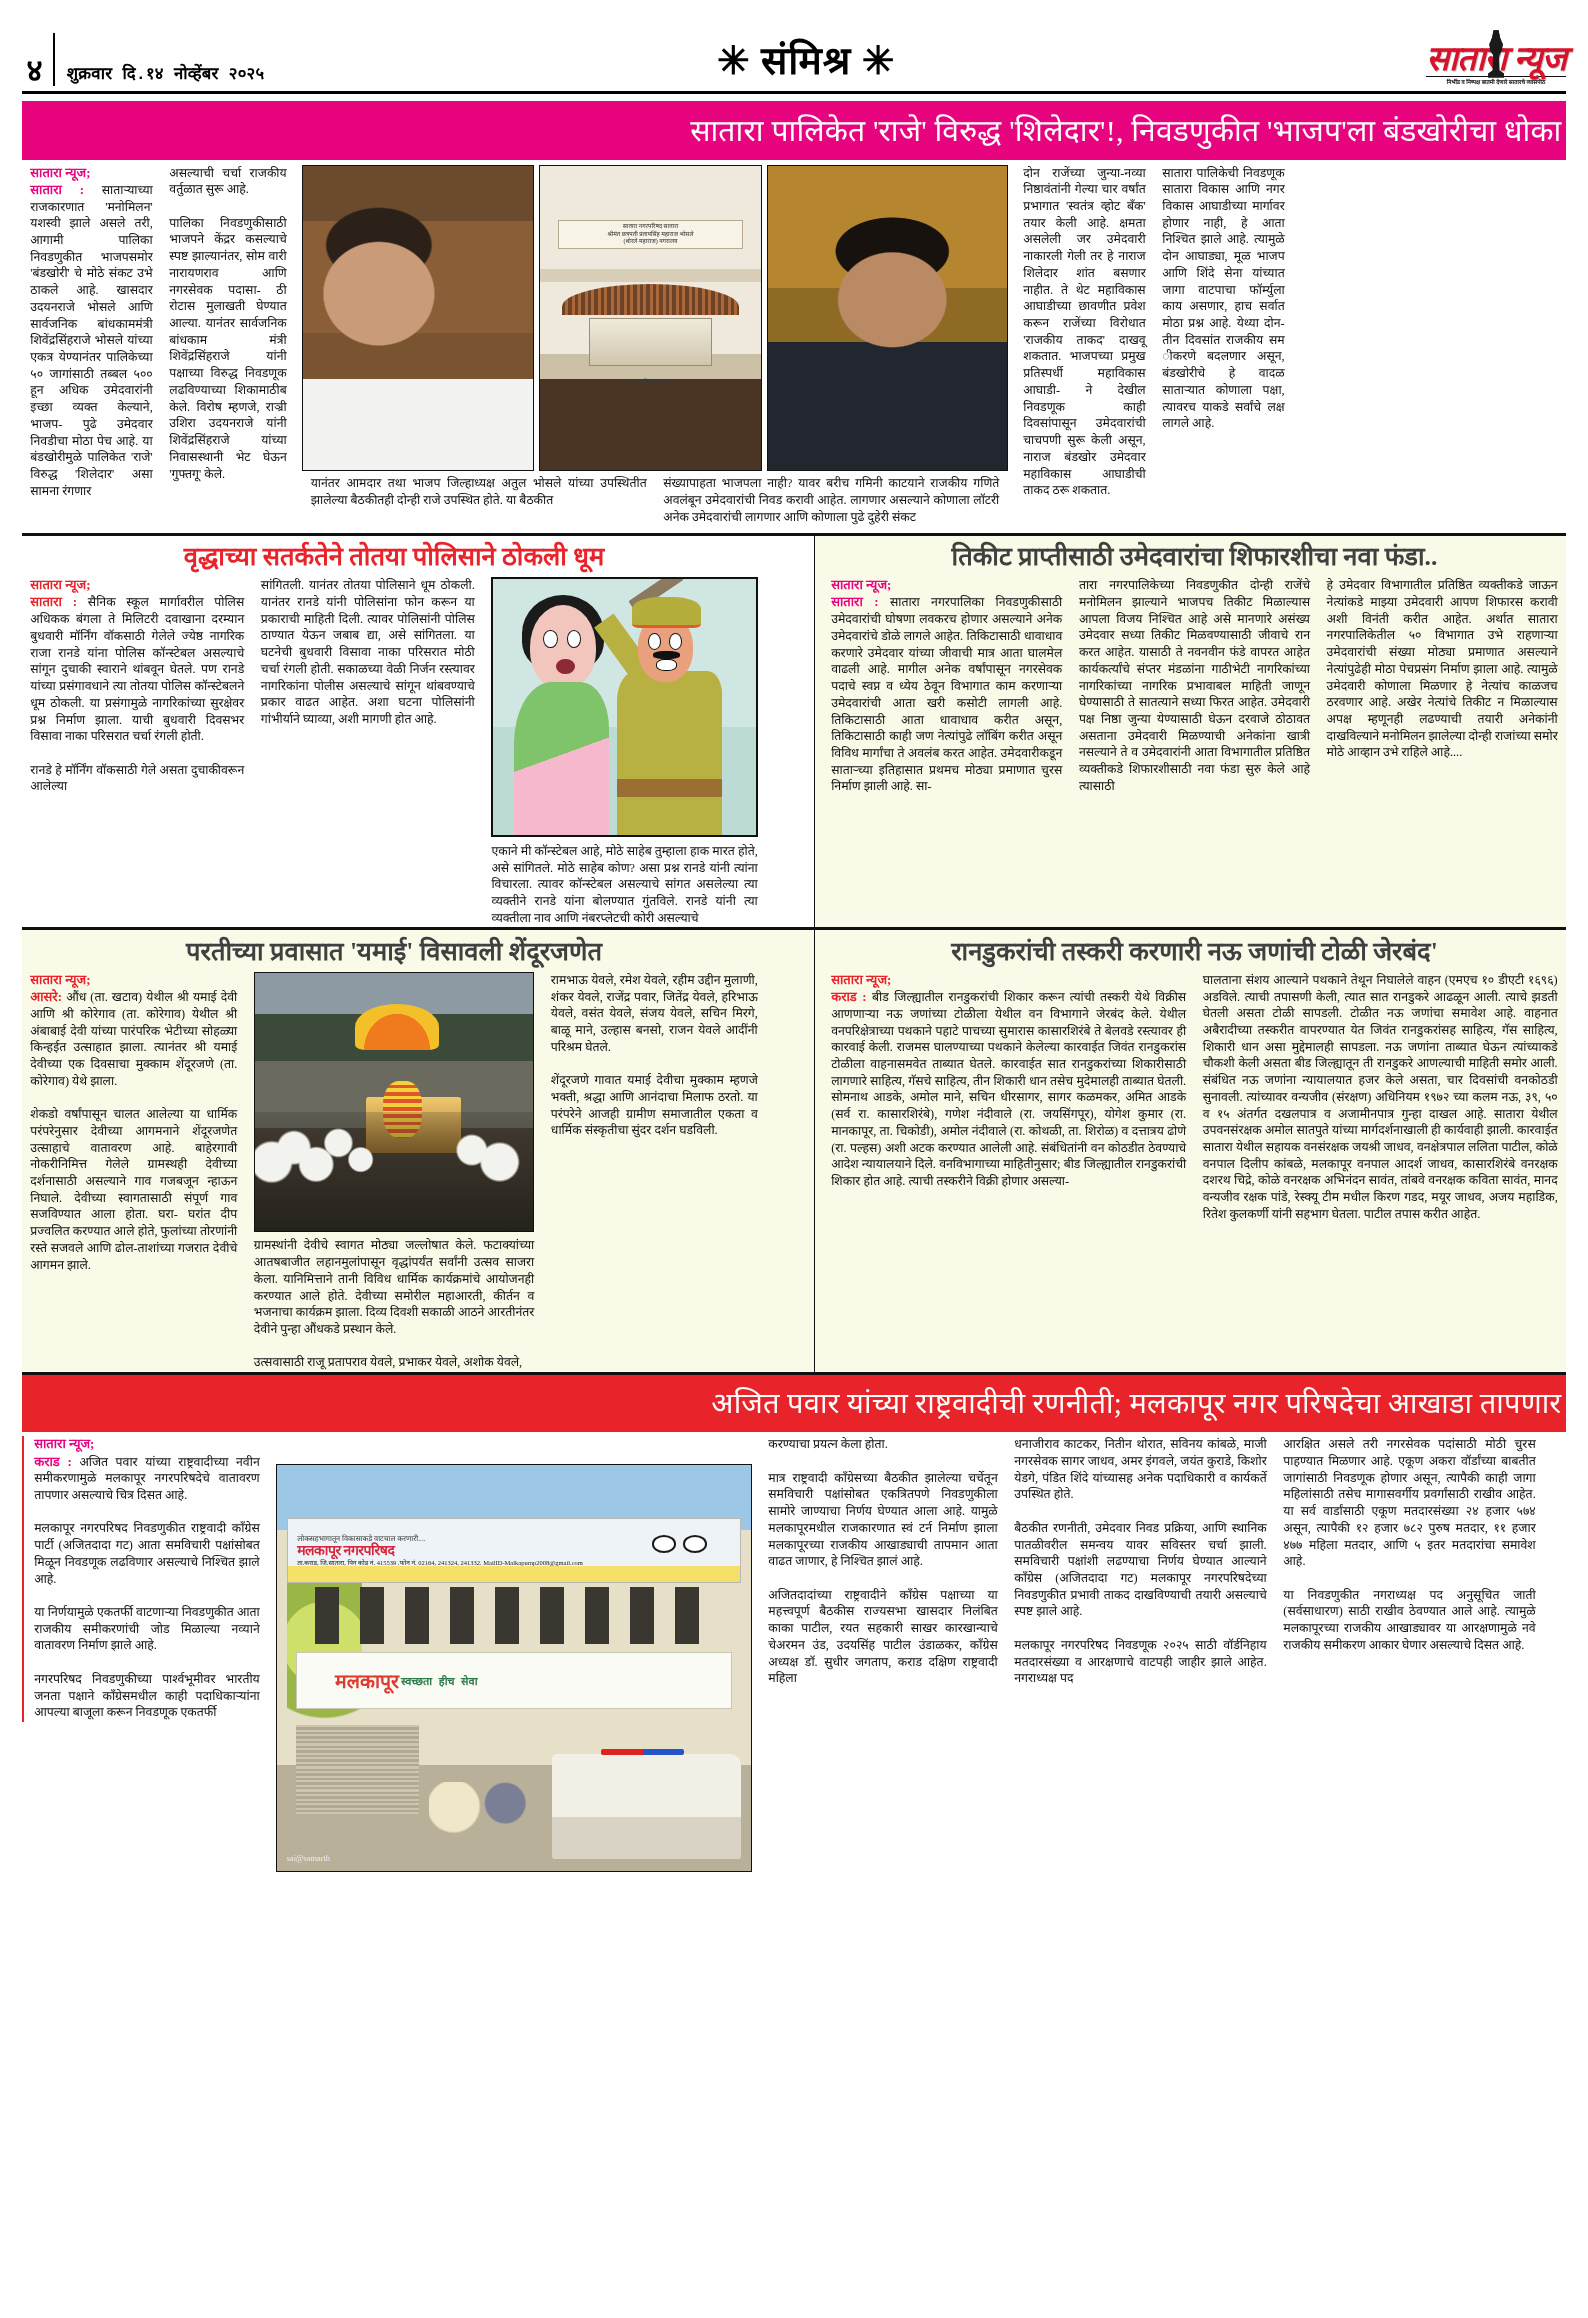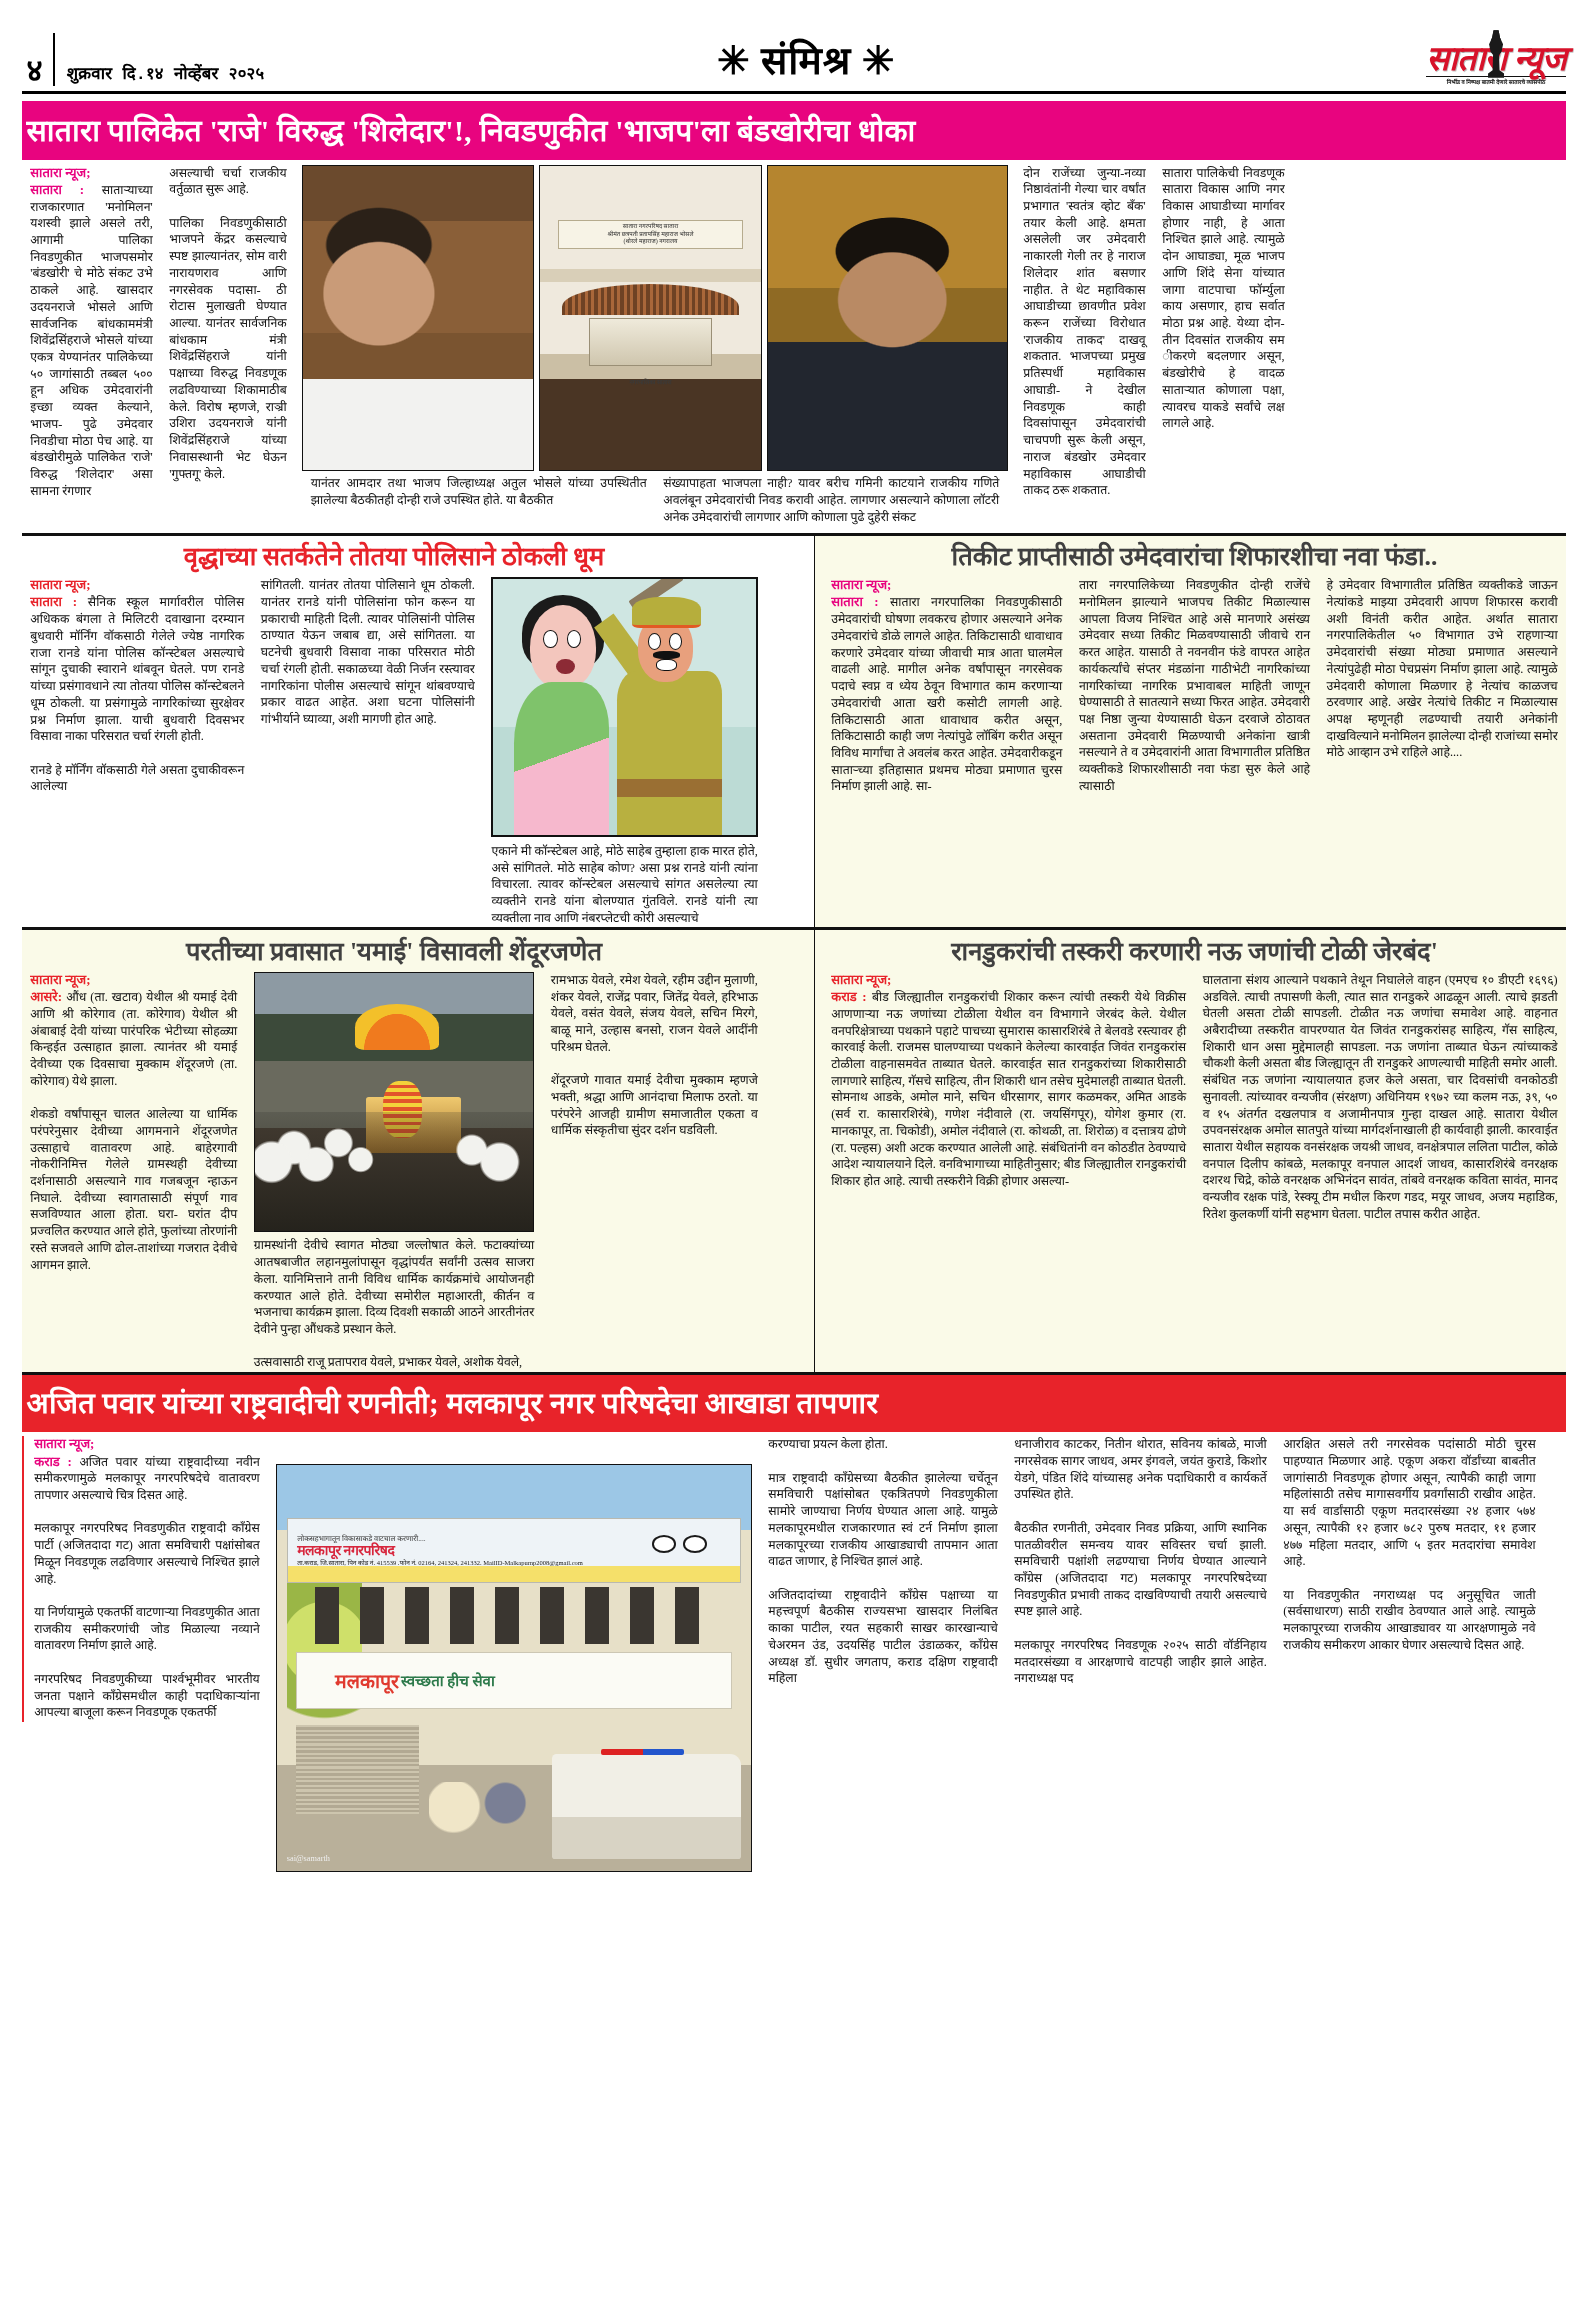--- a/index.html
+++ b/index.html
@@ -94,22 +94,22 @@
     white-space: nowrap;
   }
   .mh-bottom-rule {
     border-top: 3.2px solid #000;
     margin-bottom: 7.4px;
   }
 
   
   .banner {
     color: #fff;
-    font-weight: bold;
-    text-align: left;
+    font-weight: normal;
+    text-align: right;
     letter-spacing: 0.2px;
   }
   .banner-pink { background: #e8047f; font-size: 30px; padding: 7.4px 4.6px 10.2px; }
   .banner-red  { background: #e8232a; font-size: 29px; padding: 7.4px 4.6px 10.2px; }
 
   
   .hl-red {
     color: #e8232a;
     font-weight: bold;
     font-size: 25.5px;
@@ -516,21 +516,21 @@
             <div style="font-size:6.5px;color:#222;">ता.कराड, जि.सातारा, पिन कोड नं. 415539 .फोन नं. 02164, 241324, 241332. MailID-Malkapurnp2008@gmail.com</div>
           </div>
           <div class="mk-glasses">
               <i></i>
               <i></i>
             </div>
         </div>
         <div class="mk-windows"></div>
         <div class="mk-sign2">
           <span class="m1">मलकापूर</span>
-          <span style="font-size:15px;color:#2d7a4b;font-weight:bold;">स्वच्छता हीच सेवा</span>
+          <span style="font-size:11px;color:#2d7a4b;font-weight:bold;font-family:Liberation Mono, monospace;">स्वच्छता हीच सेवा</span>
         </div>
         <div class="mk-shutter"></div>
         <div class="mk-people"></div>
         <div class="mk-van">
             <div class="lights"></div>
           </div>
         <div class="mk-credit">sai@samarth</div>
       </div>
     </div>
 

